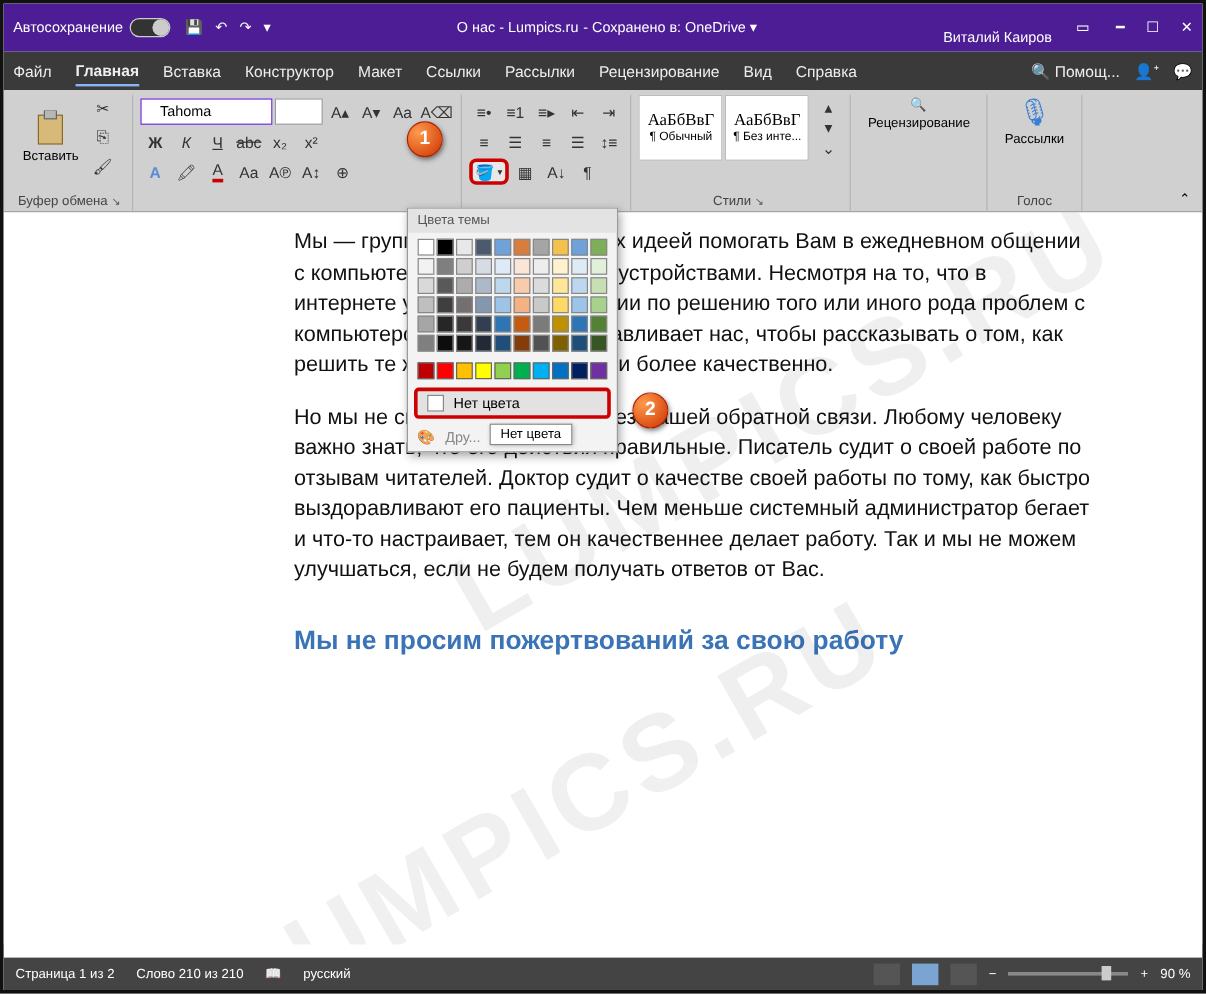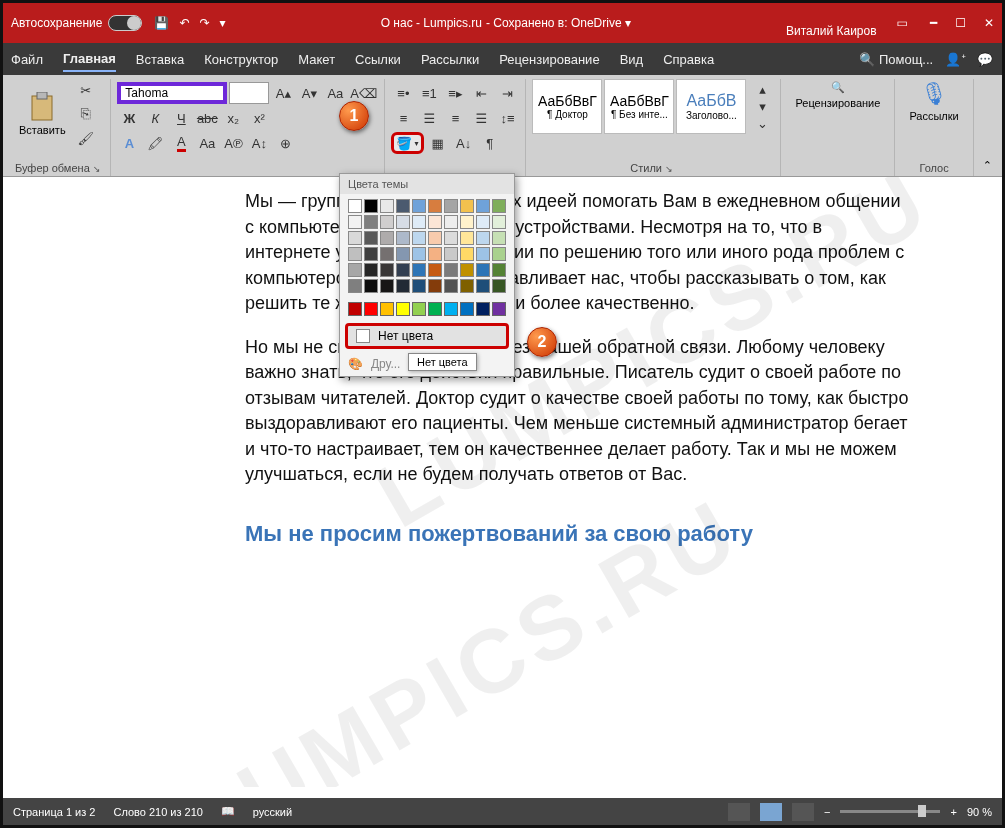--- a/index.html
+++ b/index.html
@@ -1,42 +1,42 @@
 <!DOCTYPE html>
 <html><head>
 <meta charset="utf-8">
 <style>
 * { box-sizing: border-box; margin: 0; padding: 0; }
 body { font-family: 'Segoe UI', Tahoma, sans-serif; background: #fff; width: 1005px; height: 828px; overflow: hidden; position: relative; border: 3px solid #111; }
-.titlebar { height: 40px; background: #b91c1c; color: #fff; display: flex; align-items: center; padding: 0 8px; font-size: 12px; gap: 12px; }
+.titlebar { height: 40px; background: #4c1d95; color: #fff; display: flex; align-items: center; padding: 0 8px; font-size: 12px; gap: 12px; }
 .titlebar .autosave { display: flex; align-items: center; gap: 6px; }
 .toggle { width: 34px; height: 16px; border: 1px solid #ccc; border-radius: 9px; background: #333; position: relative; }
 .toggle::after { content: ''; width: 14px; height: 14px; background: #ccc; border-radius: 50%; position: absolute; right: 0; top: 0; }
 .titlebar .qat { display: flex; gap: 10px; align-items: center; }
 .titlebar .center { flex: 1; text-align: center; display: flex; justify-content: center; gap: 4px; }
 .titlebar .user { margin-right: 8px; margin-top: 16px; }
 .winctrl { display: flex; gap: 18px; margin-left: 10px; }
 .tabs { height: 32px; background: #3a3a3a; display: flex; align-items: center; padding: 0 8px; gap: 20px; font-size: 13px; color: #eee; position: relative; }
 .tab { cursor: pointer; padding: 4px 0; }
 .tab.active { font-weight: bold; border-bottom: 2px solid #8ab4f8; }
 .ribbon-right { margin-left: auto; display: flex; gap: 12px; align-items: center; }
 .ribbon { height: 102px; background: #d0d0d0; border-bottom: 1px solid #999; display: flex; padding: 4px 6px 0 6px; font-size: 11px; }
 .group { padding: 0 6px; border-right: 1px solid #b5b5b5; display: flex; flex-direction: column; }
 .group:last-child { border-right: none; }
 .group-label { text-align: center; font-size: 11px; color: #444; padding: 2px 0; margin-top: auto; }
 .group-top { display: flex; gap: 4px; align-items: center; }
 .paste-big { display: flex; flex-direction: column; align-items: center; gap: 2px; padding: 2px 4px; }
 .icon-btn { min-width: 24px; height: 22px; display: inline-flex; align-items: center; justify-content: center; background: transparent; border: 1px solid transparent; border-radius: 2px; font-size: 13px; color: #333; cursor: pointer; position: relative; }
 .icon-btn.highlighted { border: 3px solid #c00; border-radius: 6px; padding: 2px; background: #e8e8e8; }
-.font-sel { width: 110px; height: 22px; background: #fff; border: 4px solid #6d28d9; font-size: 12px; padding-left: 4px; display: inline-flex; align-items: center; }
+.font-sel { width: 110px; height: 22px; background: #fff; border: 1px solid #6d28d9; font-size: 12px; padding-left: 15px; display: inline-flex; align-items: center; }
 .size-sel { width: 40px; height: 22px; background: #fff; border: 1px solid #999; }
 .btn-row { display: flex; gap: 2px; margin-top: 3px; }
 .styles { display: flex; gap: 2px; }
 .style-box { width: 70px; height: 55px; background: #fff; border: 1px solid #bbb; display: flex; flex-direction: column; align-items: center; justify-content: center; font-size: 10px; overflow: hidden; }
-.style-preview { font-family: Liberation Sans, sans-serif; font-size: 14px; }
+.style-preview { font-family: Liberation Serif, serif; font-size: 14px; }
 .style-preview.blue { color: #4a7ebb; font-size: 16px; }
 .vert-btn { display: flex; flex-direction: column; align-items: center; gap: 3px; padding: 2px 8px; }
 .doc-area { background: #fff; height: 610px; overflow: hidden; position: relative; }
 .page-content { padding: 12px 90px 12px 242px; font-family: Tahoma, Verdana, sans-serif; font-size: 18px; line-height: 1.42; color: #111; }
 .page-content p { margin-bottom: 18px; }
 .page-content h2 { font-size: 22px; font-weight: 600; color: #3a74b7; margin: 30px 0 20px 0; font-family: 'Segoe UI', sans-serif; }
 .watermark { position: absolute; font-size: 90px; font-weight: bold; opacity: 0.06; color: #000; transform: rotate(-30deg); pointer-events: none; white-space: nowrap; letter-spacing: 6px; }
 .statusbar { height: 27px; background: #444; color: #fff; display: flex; align-items: center; padding: 0 10px; font-size: 11px; gap: 18px; position: absolute; bottom: 0; width: 100%; }
 .statusbar .right { margin-left: auto; display: flex; align-items: center; gap: 10px; }
 .zoom-slider { width: 100px; height: 3px; background: #888; position: relative; }
@@ -186,29 +186,25 @@
         <span class="icon-btn">¶</span>
       </div>
     </div>
     <div class="group-label" style="visibility:hidden"><span>Абзац</span></div>
   </div>
 
   <div class="group">
     <div class="styles">
       <div class="style-box">
           <span class="style-preview">АаБбВвГ</span>
-          <span>¶ Доктор</span>
+          <span>¶ Обычный</span>
         </div>
       <div class="style-box">
           <span class="style-preview">АаБбВвГ</span>
           <span>¶ Без инте...</span>
-        </div>
-      <div class="style-box">
-          <span class="style-preview blue">АаБбВ</span>
-          <span>Заголово...</span>
         </div>
       <div style="display:flex;flex-direction:column;justify-content:center;gap:1px;padding-left:2px">
         <span class="icon-btn" style="height:16px">▴</span>
         <span class="icon-btn" style="height:16px">▾</span>
         <span class="icon-btn" style="height:16px">⌄</span>
       </div>
     </div>
     <div class="group-label"><span>Стили</span> <span class="dialog-launcher">↘</span></div>
   </div>
 

